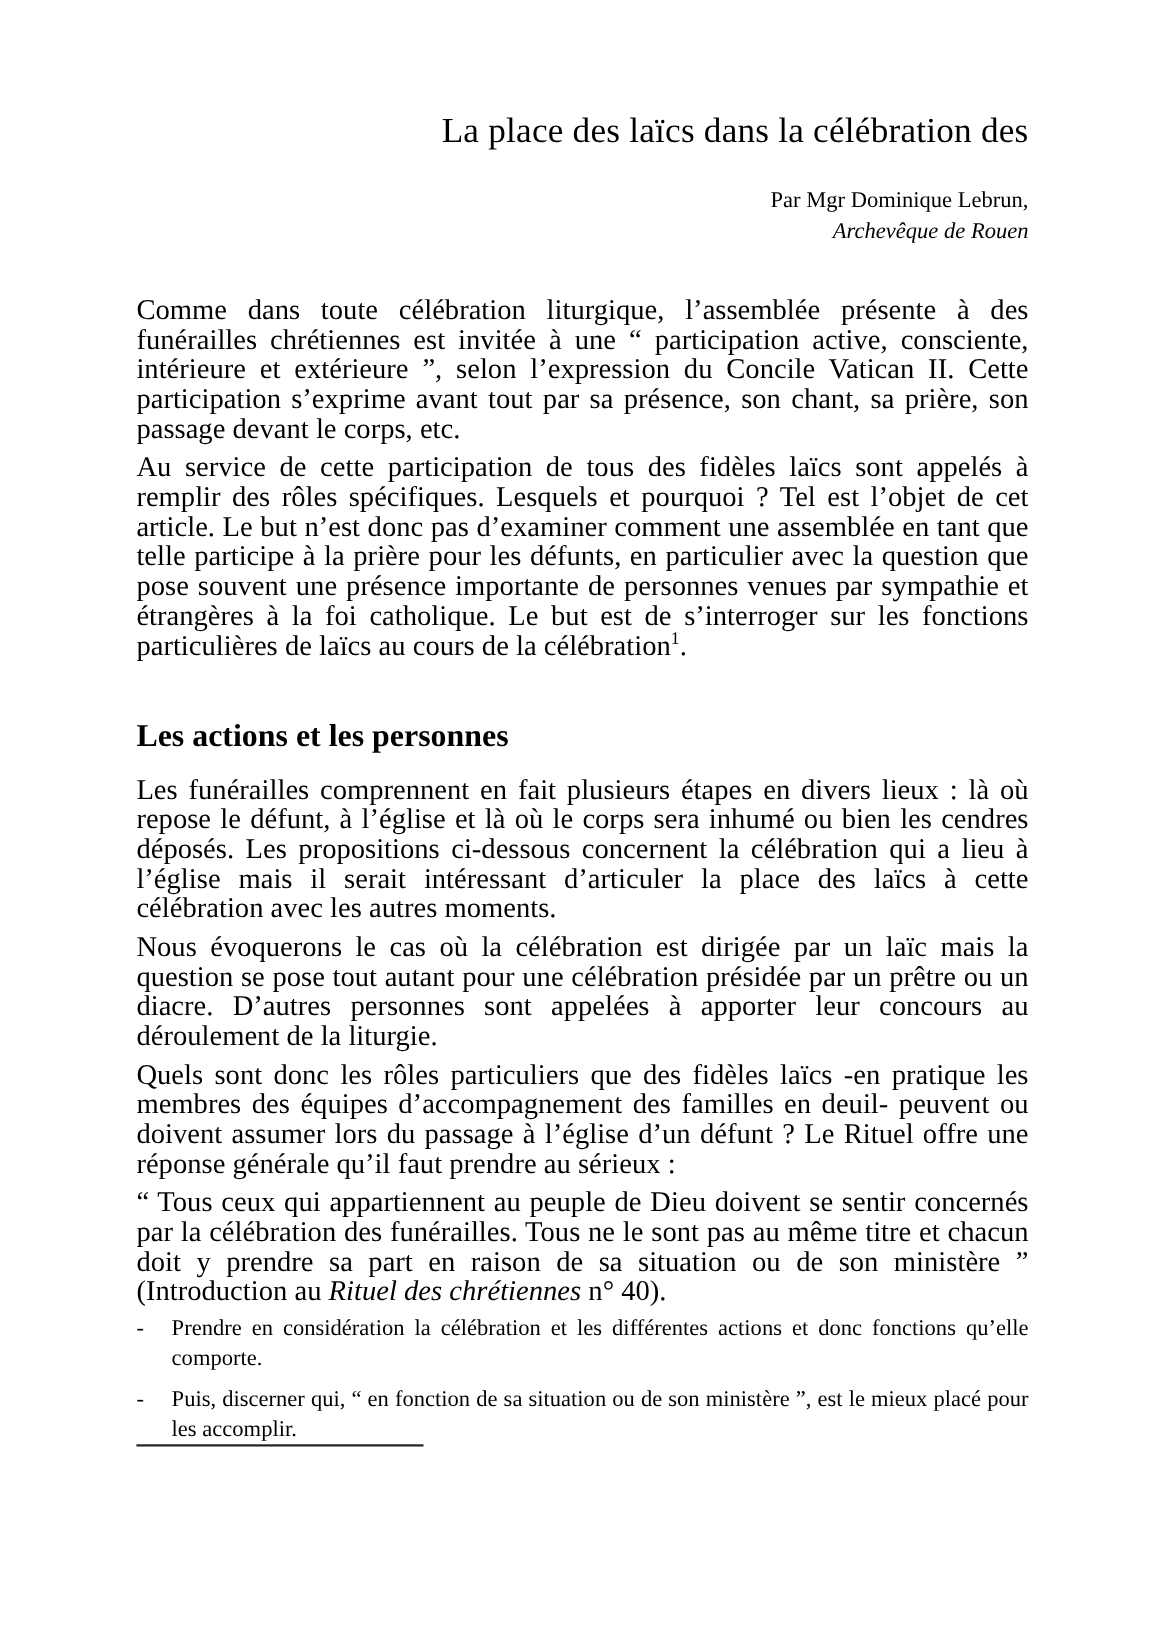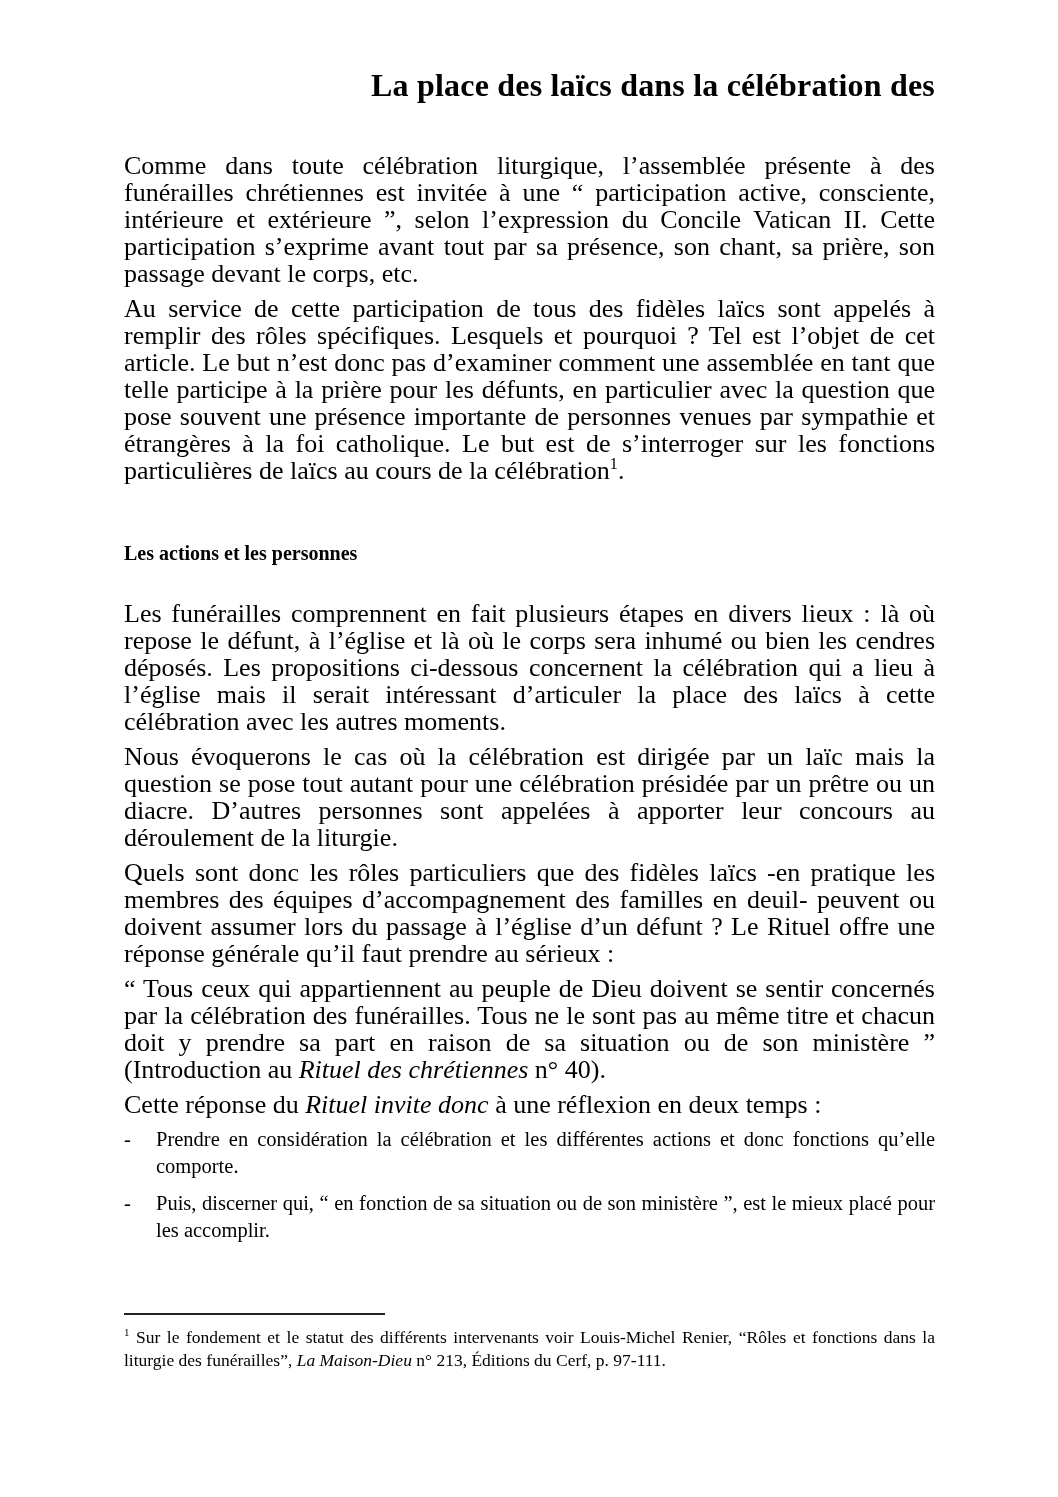--- a/index.html
+++ b/index.html
@@ -12,45 +12,45 @@
     font-family: "Liberation Serif", "DejaVu Serif", serif;
     overflow: hidden;
   }
   .content {
     position: absolute;
     left: 124px;
     top: 0;
     width: 811px;
   }
   .title {
-    margin-top: 62px;
+    margin-top: 95px;
     font-size: 32px;
-    font-weight: bold;
+    font-weight: normal;
     text-align: right;
     line-height: 46px;
     letter-spacing: 0.2px;
   }
   .byline {
     margin-top: 27px;
     text-align: right;
     font-size: 20.5px;
     line-height: 28px;
   }
   .byline .role { font-style: italic; }
   p.body {
     font-size: 26px;
     line-height: 27px;
     text-align: justify;
     margin: 0 0 8px 0;
   }
   .heading {
-    font-size: 20px;
+    font-size: 29px;
     font-weight: bold;
     line-height: 30px;
-    margin: 54px 0 32px 0;
+    margin: 54px 0 20px 0;
   }
   .bullet {
     display: flex;
     font-size: 20.5px;
     line-height: 27px;
     margin: 0 0 10px 0;
   }
   .bullet .marker { flex: 0 0 32px; width: 32px; }
   .bullet .btext { flex: 1; text-align: justify; }
   .footnote {
@@ -80,40 +80,42 @@
 </head>
 <body>
 
 <div class="page">
   <div class="content">
 
     <div class="title">
       <div>La place des laïcs dans la célébration des</div>
     </div>
 
+    <div class="byline">
+      <div>Par Mgr Dominique Lebrun,</div>
+      <div class="role">Archevêque de Rouen</div>
+    </div>
 
     <p class="body" style="margin-top:44px"><span>Comme dans toute célébration liturgique, l’assemblée présente à des funérailles chrétiennes est invitée à une “ participation active, consciente, intérieure et extérieure ”, selon l’expression du Concile Vatican II. Cette participation s’exprime avant tout par sa présence, son chant, sa prière, son passage devant le corps, etc.</span></p>
     <p class="body"><span>Au service de cette participation de tous des fidèles laïcs sont appelés à remplir des rôles spécifiques. Lesquels et pourquoi ? Tel est l’objet de cet article. Le but n’est donc pas d’examiner comment une assemblée en tant que telle participe à la prière pour les défunts, en particulier avec la question que pose souvent une présence importante de personnes venues par sympathie et étrangères à la foi catholique. Le but est de s’interroger sur les fonctions particulières de laïcs au cours de la célébration</span><sup>1</sup><span>.</span></p>
 
     <h2 class="heading">Les actions et les personnes</h2>
 
     <p class="body"><span>Les funérailles comprennent en fait plusieurs étapes en divers lieux : là où repose le défunt, à l’église et là où le corps sera inhumé ou bien les cendres déposés. Les propositions ci-dessous concernent la célébration qui a lieu à l’église mais il serait intéressant d’articuler la place des laïcs à cette célébration avec les autres moments.</span></p>
     <p class="body"><span>Nous évoquerons le cas où la célébration est dirigée par un laïc mais la question se pose tout autant pour une célébration présidée par un prêtre ou un diacre. D’autres personnes sont appelées à apporter leur concours au déroulement de la liturgie.</span></p>
     <p class="body"><span>Quels sont donc les rôles particuliers que des fidèles laïcs -en pratique les membres des équipes d’accompagnement des familles en deuil- peuvent ou doivent assumer lors du passage à l’église d’un défunt ? Le Rituel offre une réponse générale qu’il faut prendre au sérieux :</span></p>
     <p class="body"><span>“ Tous ceux qui appartiennent au peuple de Dieu doivent se sentir concernés par la célébration des funérailles. Tous ne le sont pas au même titre et chacun doit y prendre sa part en raison de sa situation ou de son ministère ” (Introduction au </span><span class="i">Rituel des chrétiennes</span><span> n° 40).</span></p>
-    <p class="body"><span>Cette réponse du </span><span class="i">Rituel invite donc</span><span> à une réflexion en deux temps :</span></p>
 
     <div class="bullet">
       <span class="marker">-</span>
       <span class="btext"><span>Prendre en considération la célébration et les différentes actions et donc fonctions qu’elle comporte.</span></span>
     </div>
     <div class="bullet">
       <span class="marker">-</span>
       <span class="btext"><span>Puis, discerner qui, “ en fonction de sa situation ou de son ministère ”, est le mieux placé pour les accomplir.</span></span>
     </div>
 
   </div>
 
   <div class="footnote">
     <div class="footnote-rule"></div>
-    <div class="footnote-text"><sup>1</sup><span> Sur le fondement et le statut des différents intervenants voir Louis-Michel Renier, “Rôles et fonctions dans la liturgie des funérailles”, </span><span class="i">La Maison-Dieu</span><span> n° 213, Éditions du Cerf, p. 97-111.</span></div>
   </div>
 </div>
 
 </body></html>

